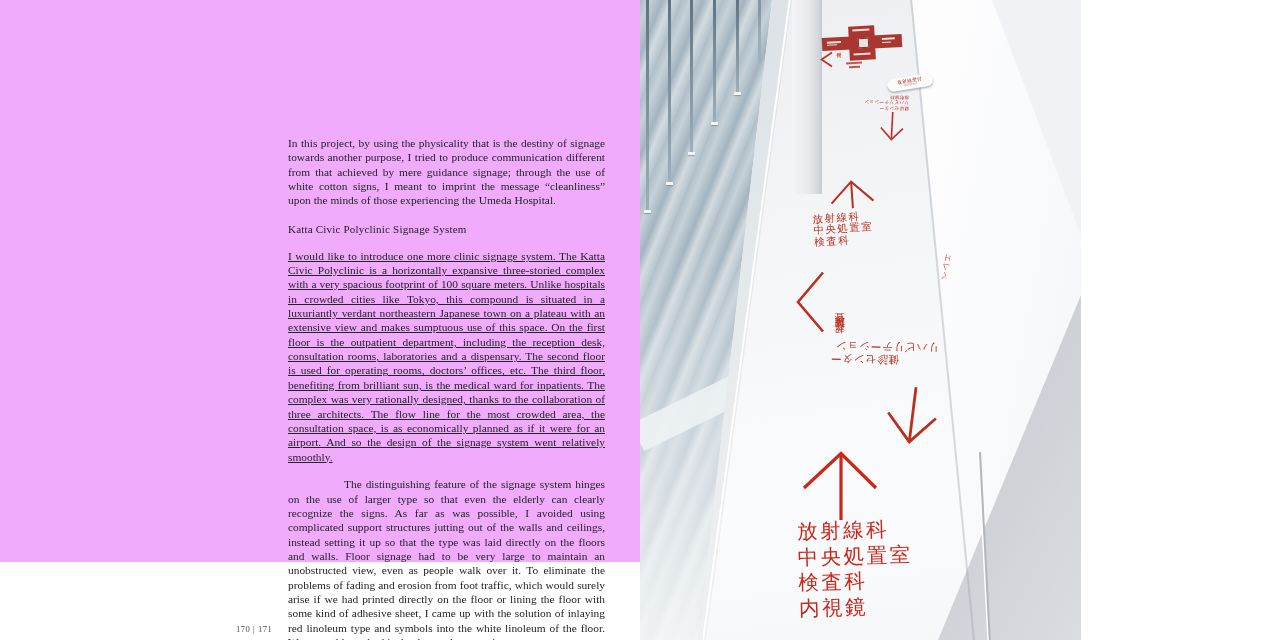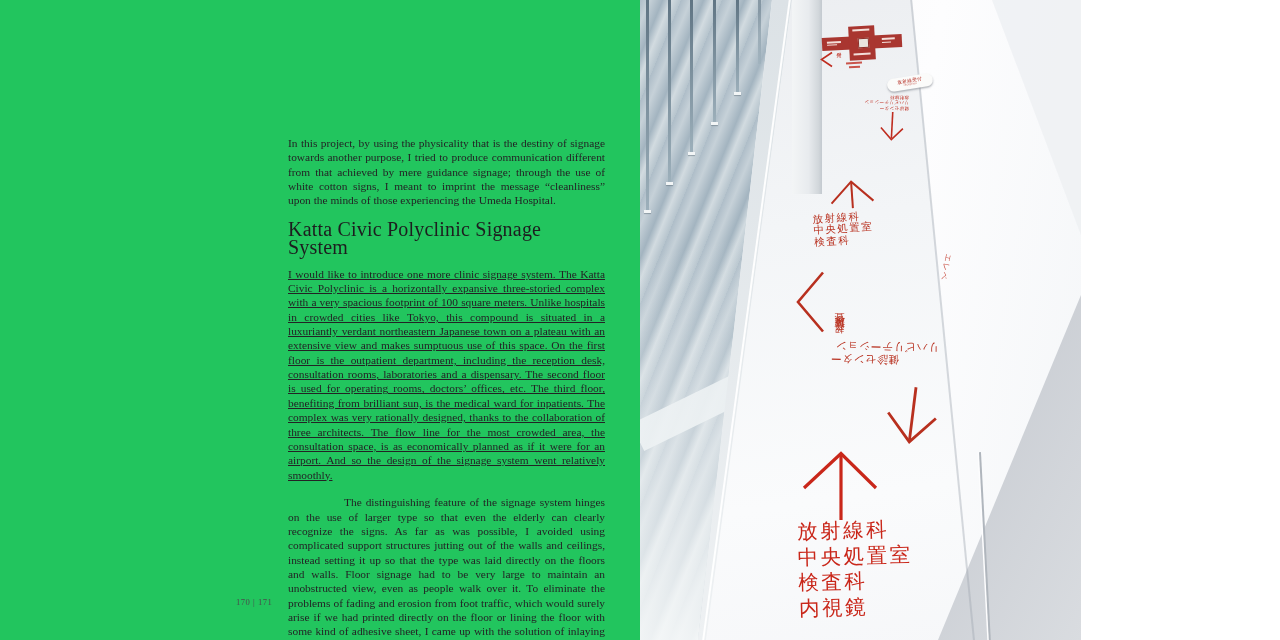--- a/index.html
+++ b/index.html
@@ -1,27 +1,27 @@
 <!DOCTYPE html>
 <html><head>
 <meta charset="utf-8">
 <style>
   html,body{margin:0;padding:0;background:#ffffff;}
   #canvas{position:relative;width:1280px;height:640px;background:#ffffff;overflow:hidden;
           font-family:"Liberation Serif", serif;color:#1e1e20;}
 
   
-  #left-page{position:absolute;left:0;top:0;width:640px;height:640px;background:#22c55e;}
+  #left-page{position:absolute;left:0;top:0;width:640px;height:562px;background:#f0abfc;}
   #text-block{position:absolute;left:288px;top:136px;width:317px;}
   .para{font-size:11.4px;line-height:14.35px;text-align:justify;margin:0;color:#232325;}
   .para + .para{margin-top:0;}
-  #heading{font-size:20px;line-height:18px;margin:12px 0 11px 0;font-weight:normal;color:#1d1d1f;letter-spacing:.2px;}
+  #heading{font-size:11px;line-height:18px;margin:12px 0 11px 0;font-weight:normal;color:#1d1d1f;letter-spacing:.2px;}
   #para3{text-indent:56px;margin-top:13.5px;}
   #para2{margin-top:0;text-decoration:underline;}
-  #page-num{position:absolute;left:236px;top:597px;font-size:8.6px;color:#4a4a4c;letter-spacing:.5px;}
+  #page-num{position:absolute;left:236px;top:624px;font-size:8.6px;color:#4a4a4c;letter-spacing:.5px;}
 
   
   #photo{position:absolute;left:640px;top:0;width:441px;height:640px;overflow:hidden;
          background:#f2f4f5;font-family:"DejaVu Sans", sans-serif;}
   .plane{position:absolute;left:0;top:0;width:100%;height:100%;}
 
   #glass{clip-path:polygon(0 0,132px 0,58px 640px,0 640px);
          background:repeating-linear-gradient(112deg,#aebdc8 0px,#c6d1d8 9px,#a3b4c0 21px,#d2dbe0 29px,#b6c4cd 38px);}
   #glass-fade{clip-path:polygon(0 0,132px 0,58px 640px,0 640px);
          background:linear-gradient(168deg,rgba(255,255,255,0) 35%,rgba(242,245,246,.55) 65%,rgba(248,250,250,.95) 92%);}

